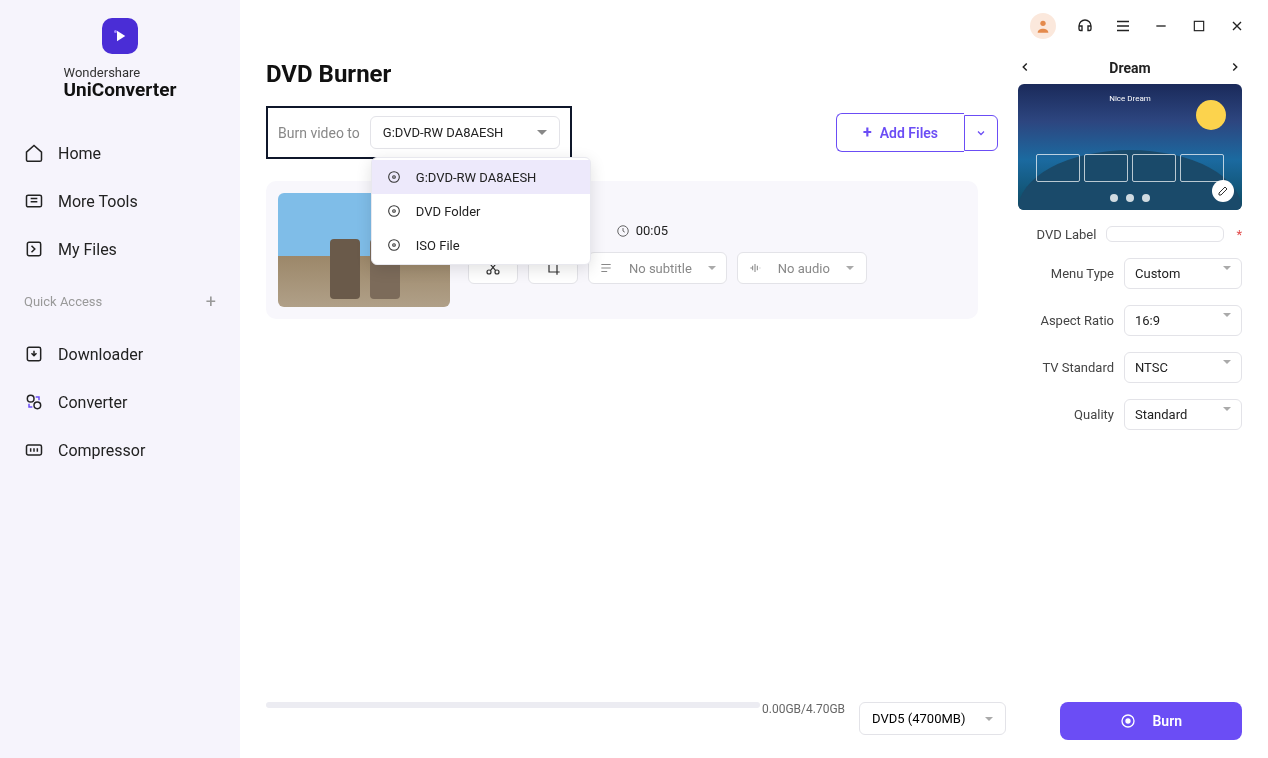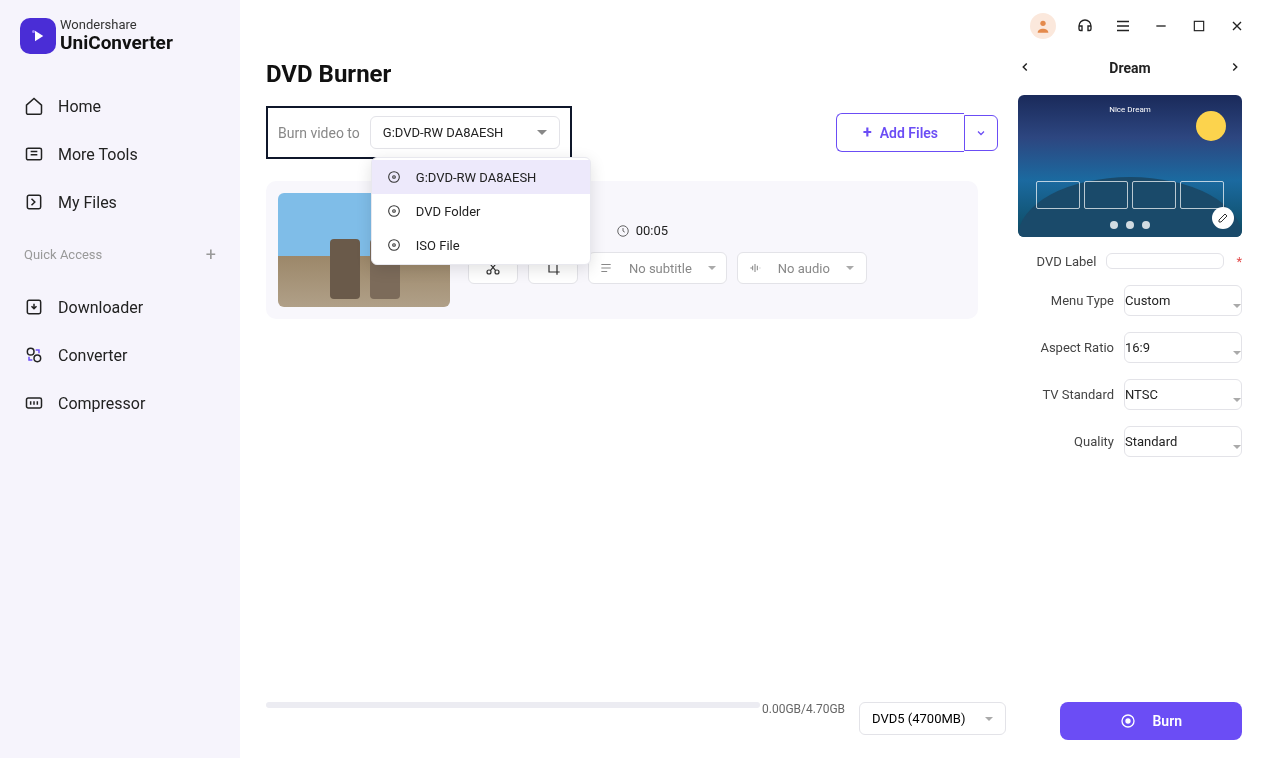--- a/index.html
+++ b/index.html
@@ -1,20 +1,20 @@
 <!DOCTYPE html>
 <html><head>
 <meta charset="utf-8">
 <style>
 * { margin: 0; padding: 0; box-sizing: border-box; font-family: -apple-system, BlinkMacSystemFont, "Segoe UI", Roboto, sans-serif; }
 body { background: #fff; width: 1268px; height: 758px; overflow: hidden; display: flex; }
 
 
 .sidebar { width: 240px; background: #F6F4FC; height: 100%; padding: 18px 0; position: relative; }
-.logo { display: flex; align-items: center; gap: 4px; padding: 0 20px 20px 20px; }
+.logo { display: flex; align-items: center; gap: 12px; padding: 0 20px 20px 20px; flex-direction: column; }
 .logo-icon { width: 36px; height: 36px; background: #4A2DD6; border-radius: 10px; display: flex; align-items: center; justify-content: center; }
 .logo-text { display: flex; flex-direction: column; line-height: 1.1; }
 .logo-text .ws { font-size: 13px; color: #333; }
 .logo-text .uc { font-size: 19px; font-weight: 700; color: #111; }
 .nav { padding: 8px 0; }
 .nav-item { display: flex; align-items: center; gap: 14px; padding: 14px 24px; cursor: pointer; font-size: 16px; color: #222; }
 .nav-icon { width: 20px; height: 20px; display: flex; align-items: center; justify-content: center; color: #222; }
 .section-label { display: flex; justify-content: space-between; align-items: center; padding: 10px 24px; color: #999; font-size: 13px; }
 .plus-icon { color: #999; font-size: 18px; }
 
@@ -56,36 +56,36 @@
 .video-info { flex: 1; display: flex; flex-direction: column; gap: 14px; padding-top: 30px; }
 .video-meta { display: flex; align-items: center; gap: 24px; color: #222; font-size: 13px; }
 .meta-item { display: flex; align-items: center; gap: 6px; justify-content: center; }
 .meta-icon { width: 14px; height: 14px; opacity: .8; }
 .video-controls { display: flex; gap: 10px; }
 .icon-btn { border: 1px solid #E3E3E8; background: #fff; border-radius: 6px; width: 50px; height: 32px; display: flex; align-items: center; justify-content: center; cursor: pointer; font-size: 14px; }
 .select-pill { border: 1px solid #E3E3E8; background: #fff; border-radius: 6px; height: 32px; display: flex; align-items: center; gap: 16px; padding: 0 10px; font-size: 13px; color: #888; cursor: pointer; }
 .caret-sm { width: 0; height: 0; border-left: 4px solid transparent; border-right: 4px solid transparent; border-top: 4px solid #aaa; }
 
 
-.template-nav { display: flex; justify-content: space-between; margin-bottom: 19px; }
+.template-nav { display: flex; justify-content: space-between; margin-bottom: 8px; }
 .template-title { font-size: 14px; font-weight: 700; color: #222; }
 .arrow-btn { cursor: pointer; color: #222; }
-.template-preview { width: 224px; height: 142px; border-radius: 6px; background: linear-gradient(180deg, #1a2a5a 0%, #2d4680 30%, #1b6aa0 60%, #0d4a60 100%); position: relative; overflow: hidden; }
+.template-preview { width: 224px; height: 126px; border-radius: 6px; background: linear-gradient(180deg, #1a2a5a 0%, #2d4680 30%, #1b6aa0 60%, #0d4a60 100%); position: relative; overflow: hidden; }
 .moon { position: absolute; right: 16px; top: 16px; width: 30px; height: 30px; border-radius: 50%; background: #FCD34D; }
 .hills { position: absolute; bottom: 0; left: 0; width: 100%; height: 60px; background: #1a4a6a; border-radius: 50% 50% 0 0 / 100% 100% 0 0; }
 .preview-label { position: absolute; top: 10px; left: 50%; transform: translateX(-50%); font-size: 8px; color: #fff; }
 .preview-frames { position: absolute; bottom: 28px; left: 50%; transform: translateX(-50%); display: flex; gap: 4px; }
 .pf { width: 44px; height: 28px; border: 1px solid rgba(255,255,255,.7); border-radius: 2px; }
 .preview-dots { position: absolute; bottom: 8px; left: 50%; transform: translateX(-50%); display: flex; gap: 8px; }
 .pd { width: 8px; height: 8px; border-radius: 50%; background: rgba(255,255,255,.8); }
 .edit-badge { position: absolute; bottom: 8px; right: 8px; width: 22px; height: 22px; border-radius: 50%; background: #fff; display: flex; align-items: center; justify-content: center; cursor: pointer; }
 
 .form-row { display: flex; align-items: center; justify-content: flex-end; gap: 10px; margin-top: 16px; font-size: 13px; color: #444; }
 .form-label { text-align: right; }
-.form-input { width: 118px; border: 1px solid #E3E3E8; border-radius: 6px; background: #fff; padding: 7px 0; font-size: 13px; display: flex; align-items: flex-end; justify-content: space-between; cursor: pointer; color: #222; }
+.form-input { width: 118px; border: 1px solid #E3E3E8; border-radius: 6px; background: #fff; padding: 7px 10px; font-size: 13px; display: flex; align-items: flex-start; justify-content: space-between; cursor: pointer; color: #222; }
 .form-input.text { cursor: text; }
 .req { color: #E24A4A; margin-left: 2px; }
 
 
 .footer { display: flex; align-items: flex-start; gap: 14px; padding: 14px 26px 18px 26px; }
 .progress-bar { flex: 1; height: 6px; background: #ECECF2; border-radius: 3px; }
 .size-text { font-size: 12px; color: #666; margin-left: -12px; }
 .disc-select { border: 1px solid #E3E3E8; border-radius: 6px; padding: 8px 12px; display: flex; align-items: center; gap: 20px; font-size: 13px; cursor: pointer; }
 .burn-cta { background: #6B4DF5; color: #fff; border-radius: 8px; padding: 11px 60px; display: flex; align-items: center; gap: 16px; font-size: 14px; font-weight: 600; cursor: pointer; border: none; margin-left: 40px; }
 

